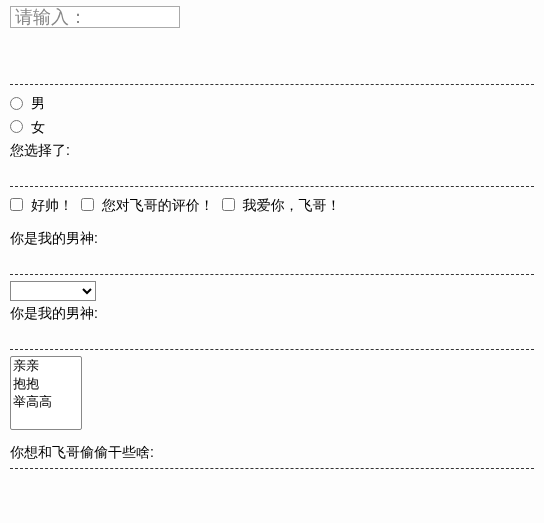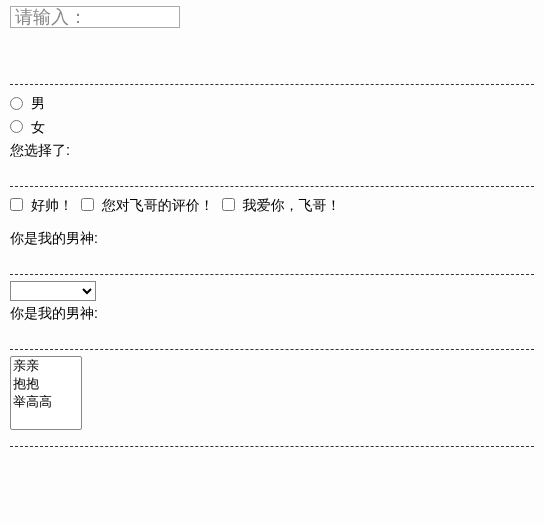--- a/index.html
+++ b/index.html
@@ -108,15 +108,16 @@
 <div class="spacer-md"></div>
 <hr class="dashed">
 
 <div class="section">
   <select class="multi" multiple="" size="4">
     <option>亲亲</option>
     <option>抱抱</option>
     <option>举高高</option>
   </select>
   <div class="spacer-sm"></div>
+  <div class="label-line">你想和飞哥偷偷干些啥:</div>
 </div>
 
 <hr class="dashed">
 
 </body></html>

